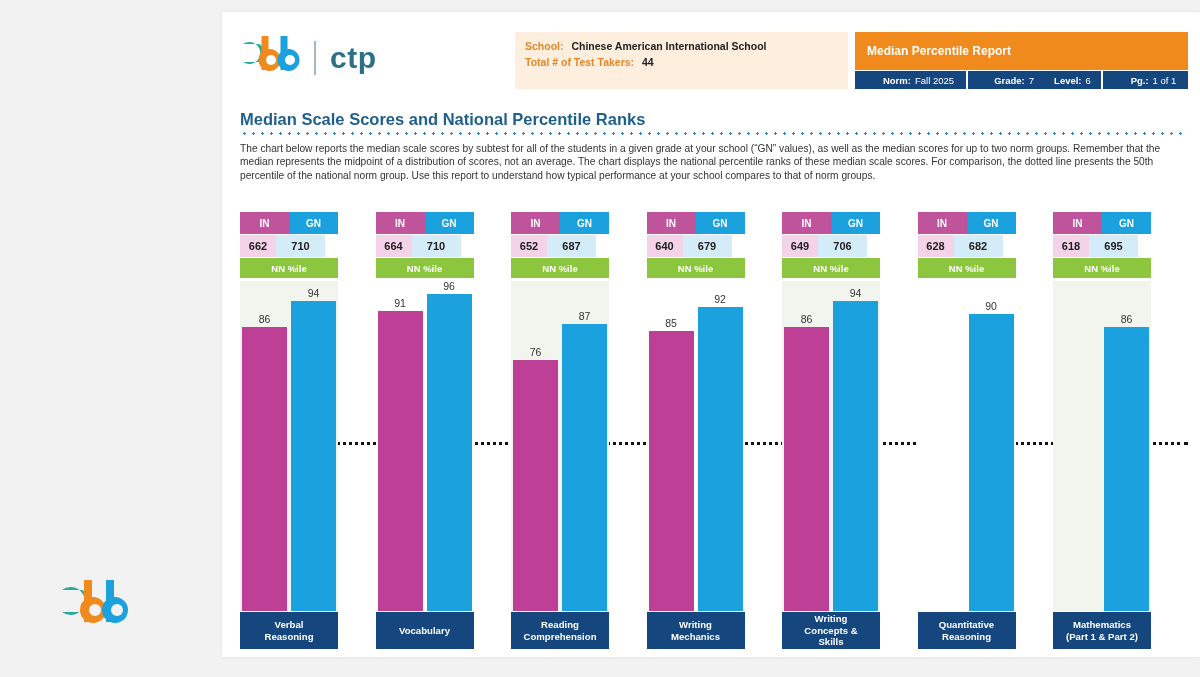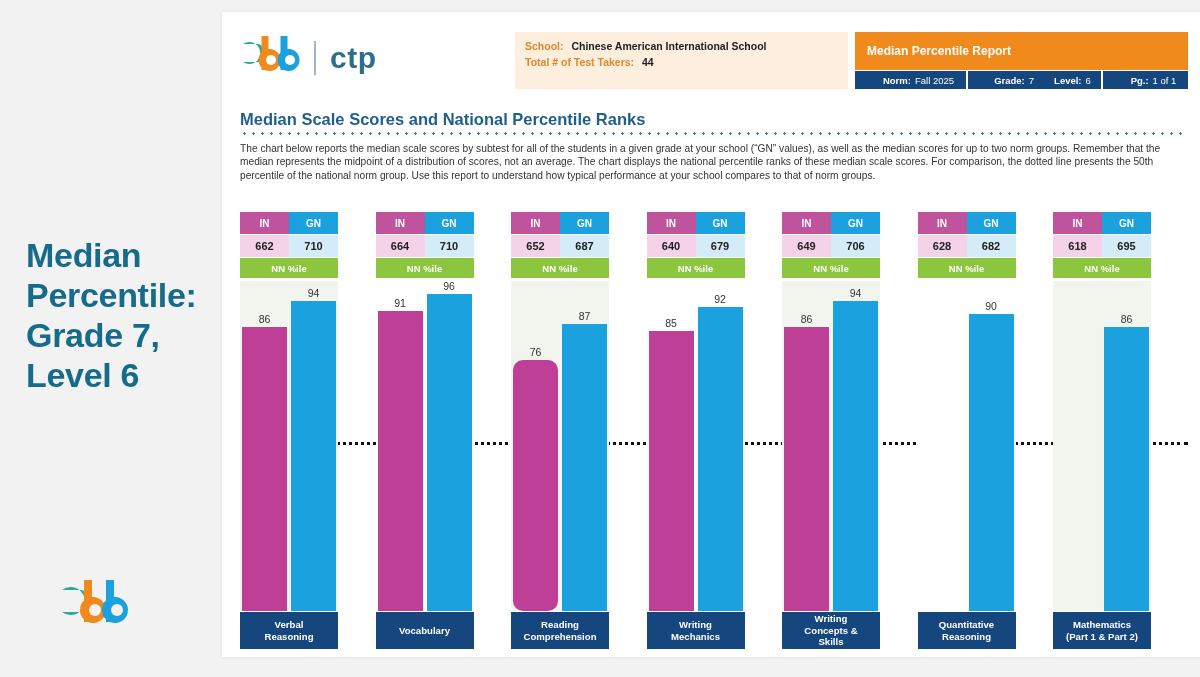--- a/index.html
+++ b/index.html
@@ -93,21 +93,21 @@
     position:absolute;top:4px;width:98px;height:437px;
   }
   .hdr-inlabels{
     position:absolute;top:0;left:0;width:98px;height:22px;display:flex;
   }
   .hdr-in{width:49px;height:22px;background:#c0549c;color:#fff;font-size:10px;font-weight:bold;display:flex;align-items:center;justify-content:center;}
   .hdr-gn{width:49px;height:22px;background:#1ba1dd;color:#fff;font-size:10px;font-weight:bold;display:flex;align-items:center;justify-content:center;}
   .hdr-scores{
     position:absolute;top:23px;left:0;width:98px;height:22px;display:flex;
   }
-  .sc-in{width:49px;height:22px;background:#f4d3e8;color:#222;font-size:11px;font-weight:bold;display:flex;align-items:center;justify-content:center;}
+  .sc-in{width:36px;height:22px;background:#f4d3e8;color:#222;font-size:11px;font-weight:bold;display:flex;align-items:center;justify-content:center;}
   .sc-gn{width:49px;height:22px;background:#d4ecf8;color:#222;font-size:11px;font-weight:bold;display:flex;align-items:center;justify-content:center;}
   .hdr-nn{
     position:absolute;top:46px;left:0;width:98px;height:20px;
     background:#8cc63f;color:#ffffff;font-size:9.5px;font-weight:bold;
     display:flex;align-items:center;justify-content:center;
   }
   .plot{
     position:absolute;top:69px;left:0;width:98px;height:330px;
     background:#f1f5ee;
   }
@@ -134,21 +134,20 @@
   .cursor{
     position:absolute;width:12px;height:18px;pointer-events:none;
   }
 </style>
 </head>
 <body>
 
 <div class="slide">
 
   <div class="left-panel">
-    <div class="left-title">Median Percentile: Grade 7, Level 6</div>
     <div class="erb-logo-left">
       <svg width="70" height="52" viewBox="0 0 70 52">
         <path d="M4 12 a14 14 0 1 1 0 22 h20 a12 12 0 0 0 0 -22 z" fill="#29ab9c"></path>
         <circle cx="14" cy="23" r="9" fill="#f2f2f2"></circle>
         <path d="M30 2 v42" stroke="#f08a1d" stroke-width="8" fill="none"></path>
         <path d="M30 20 a13 13 0 1 1 0 24 a13 13 0 0 1 0 -24 z" fill="#f08a1d"></path>
         <circle cx="37" cy="32" r="6" fill="#f2f2f2"></circle>
         <path d="M52 2 v42" stroke="#1ba1dd" stroke-width="8" fill="none"></path>
         <path d="M52 20 a13 13 0 1 1 0 24 a13 13 0 0 1 0 -24 z" fill="#1ba1dd"></path>
         <circle cx="59" cy="32" r="6" fill="#f2f2f2"></circle>
@@ -260,21 +259,21 @@
           <div class="hdr-inlabels">
             <div class="hdr-in">IN</div>
             <div class="hdr-gn">GN</div>
           </div>
           <div class="hdr-scores">
             <div class="sc-in">652</div>
             <div class="sc-gn">687</div>
           </div>
           <div class="hdr-nn">NN %ile</div>
           <div class="plot">
-            <div class="bar in" style="height: 250.8px; background: rgb(190, 63, 150); border-radius: 10px;">
+            <div class="bar in" style="height: 250.8px; background: rgb(190, 63, 150);">
               <div class="bar-val">76</div>
             </div>
             <div class="bar gn" style="height: 287.1px; background: rgb(27, 161, 221);">
               <div class="bar-val">87</div>
             </div>
           </div>
           <div class="footer-lbl">Reading<br>Comprehension</div>
         </div>
         <div class="col" style="left: 406.5px;">
           <div class="hdr-inlabels">

